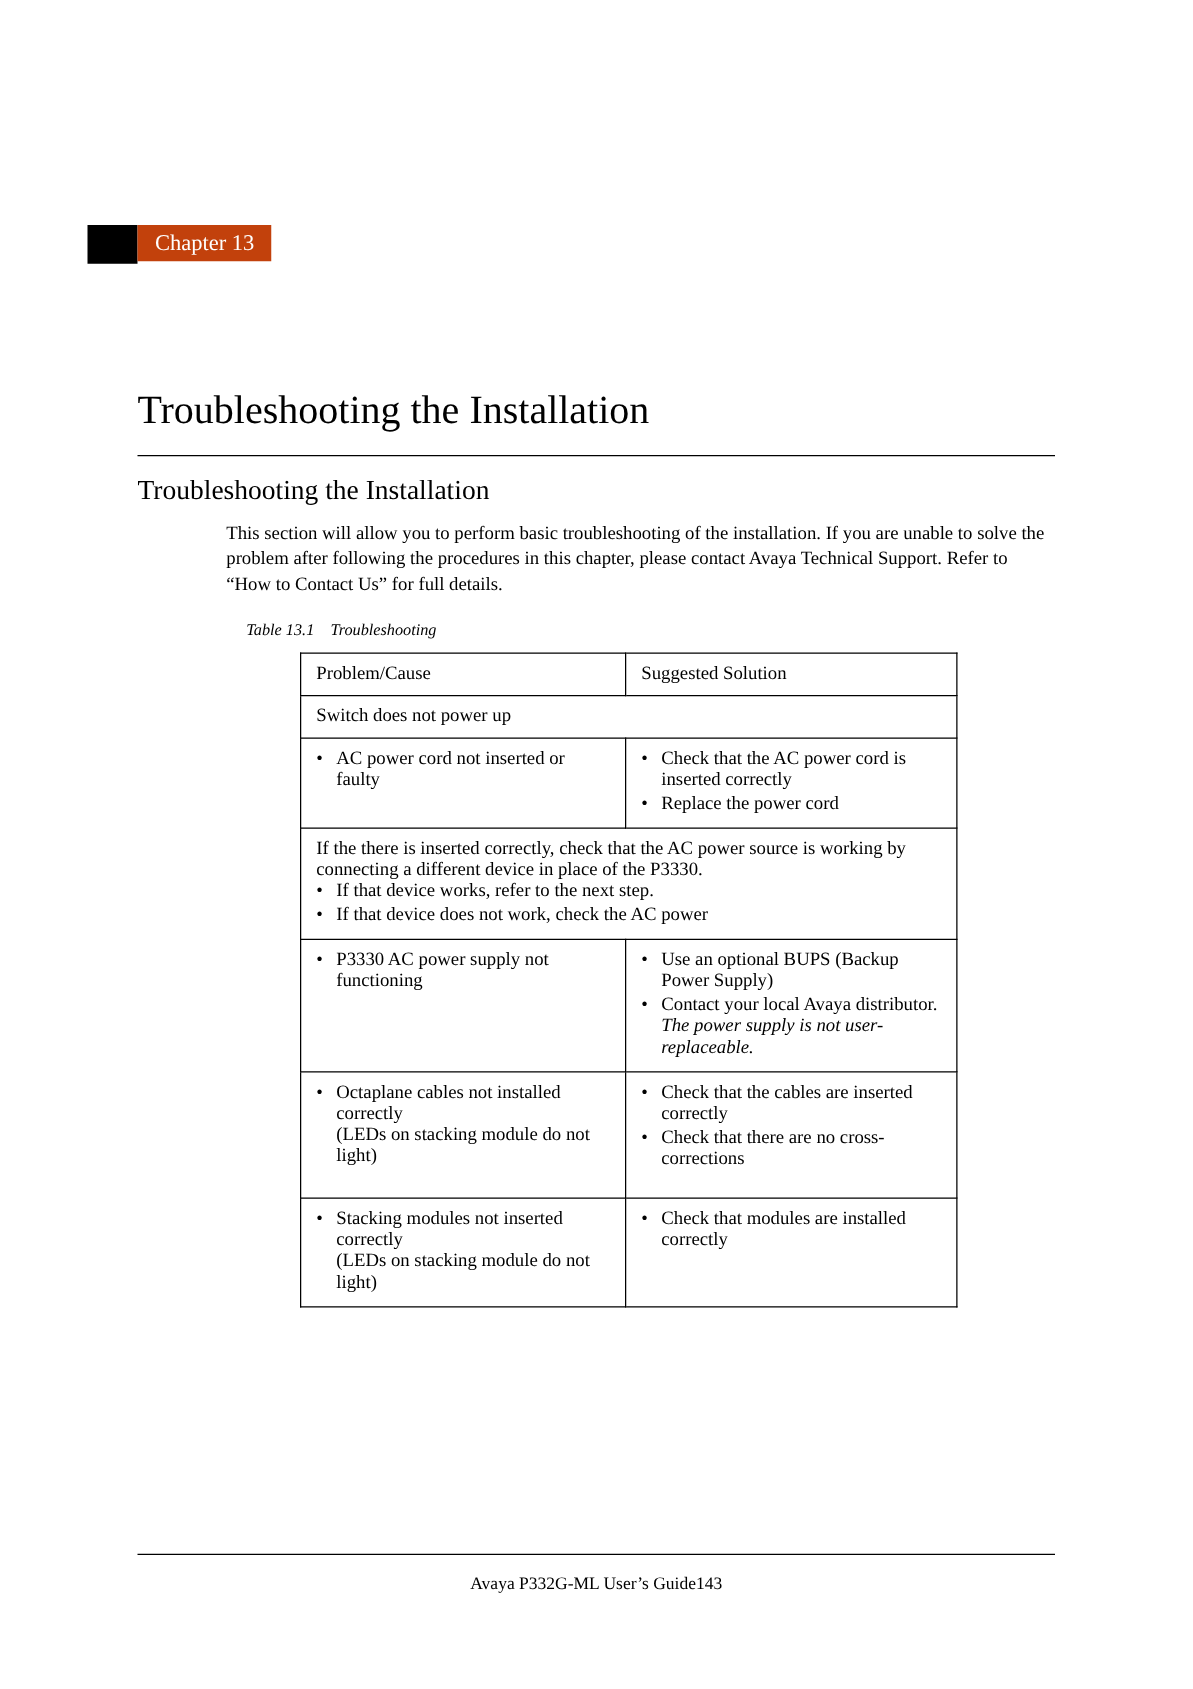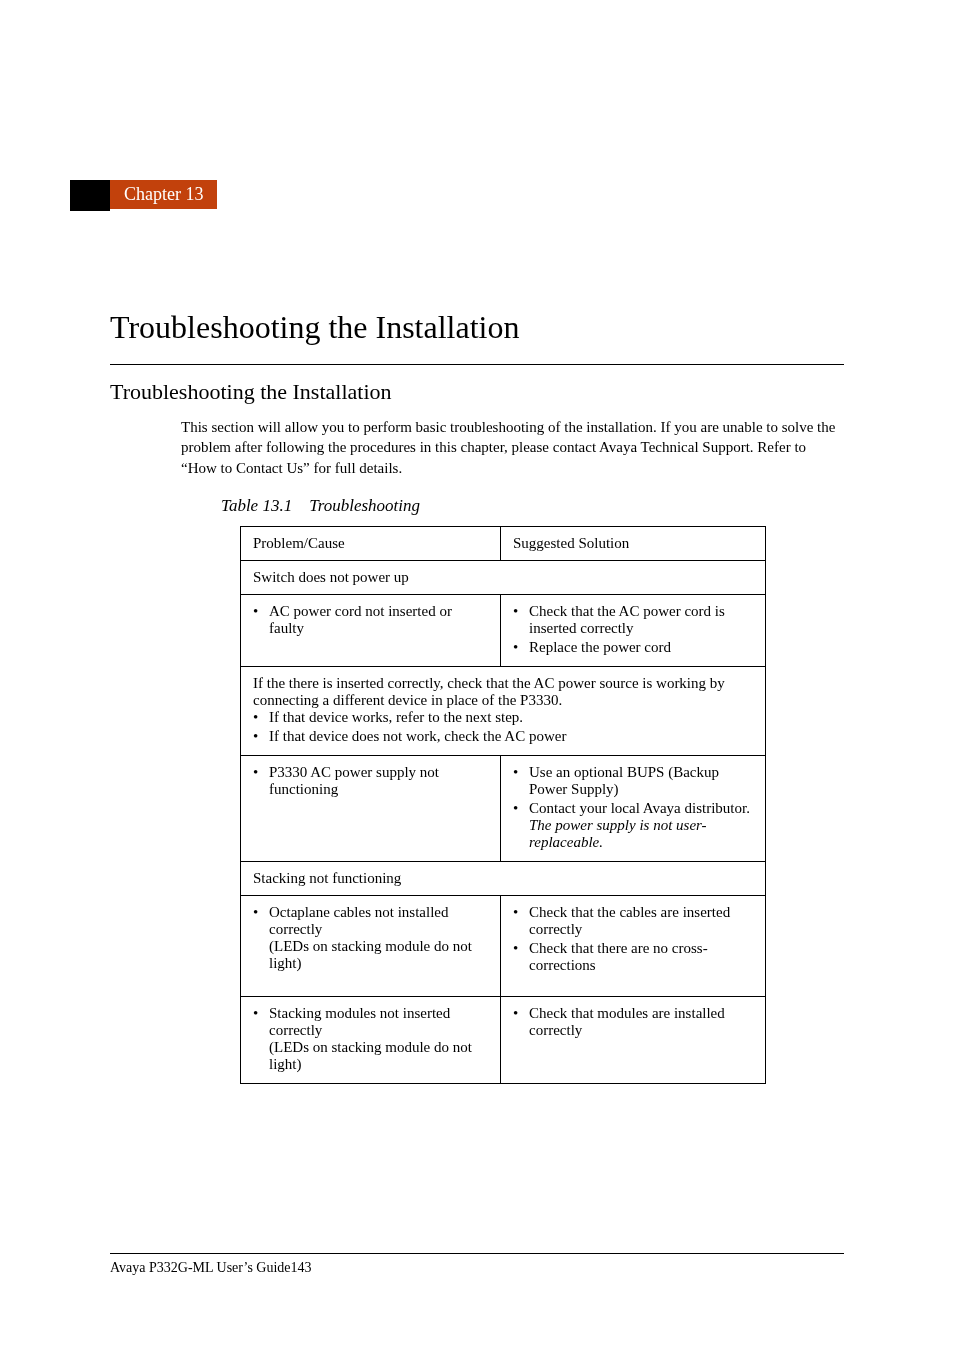--- a/index.html
+++ b/index.html
@@ -57,22 +57,22 @@
       margin-bottom: 12px;
       margin-left: 0;
     }
     .body-text {
       margin-left: 71px;
       font-size: 15px;
       line-height: 1.35;
       margin-bottom: 18px;
     }
     .table-caption {
-      margin-left: 111px;
-      font-size: 17px;
+      margin-left: 87px;
+      font-size: 13px;
       font-style: italic;
       margin-bottom: 10px;
     }
     table.troubleshoot {
       margin-left: 130px;
       border-collapse: collapse;
       width: 526px;
       font-size: 15px;
     }
     table.troubleshoot td, table.troubleshoot th {
@@ -110,24 +110,24 @@
     .italic {
       font-style: italic;
       text-align: right;
     }
     .footer {
       position: absolute;
       bottom: 75px;
       left: 110px;
       right: 110px;
       border-top: 1px solid #000;
-      padding-top: 6px;
+      padding-top: 16px;
       font-size: 14px;
       display: flex;
-      justify-content: flex-start;
+      justify-content: center;
     }
   </style>
 </head>
 <body>
 
 <div class="page">
 
   <div class="chapter-bar">
     <div class="chapter-bar-left"></div>
     <span class="chapter-bar-black">Chapter 13</span>
@@ -187,23 +187,20 @@
         </ul>
       </td>
       <td>
         <ul class="bullets">
           <li>Use an optional BUPS (Backup Power Supply)</li>
           <li><span>Contact your local Avaya distributor. </span><span class="italic">The power supply is not user-replaceable.</span></li>
         </ul>
       </td>
     </tr>
 
-    <tr class="span-row">
-      <td colspan="2" class="bold-cell">Stacking not functioning</td>
-    </tr>
 
     <tr>
       <td style="padding-bottom:22px">
         <ul class="bullets">
           <li>
             <span>Octaplane cables not installed correctly</span><br>
             <span>(LEDs on stacking module do not light)</span>
           </li>
         </ul>
       </td>

